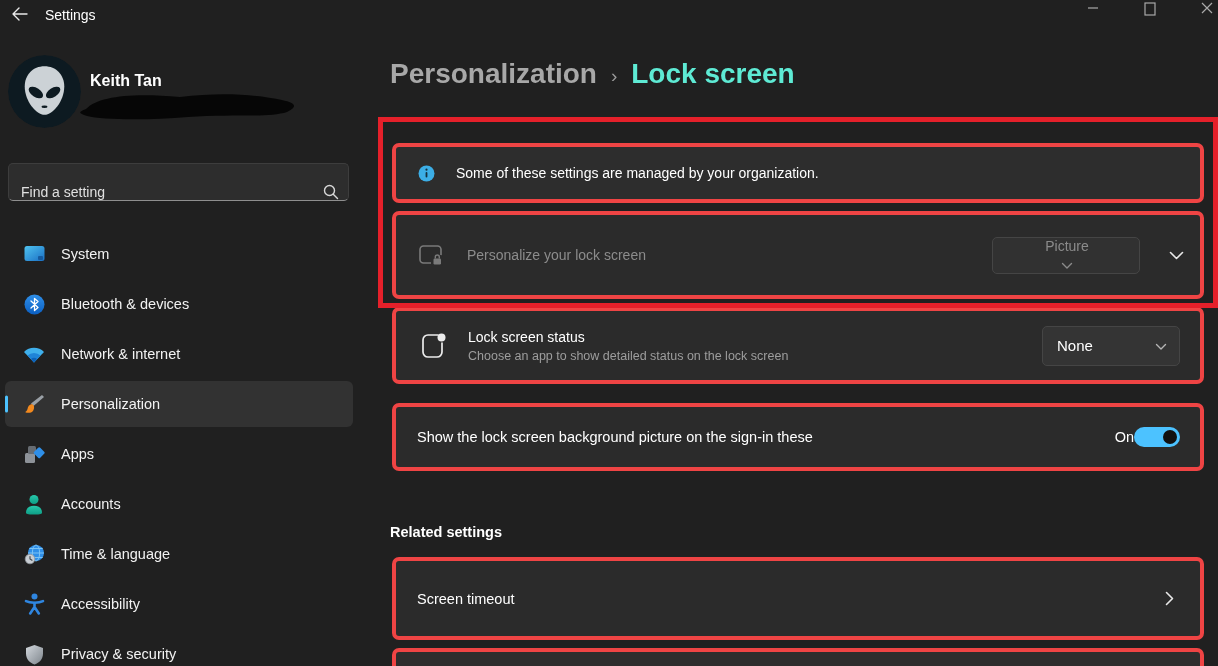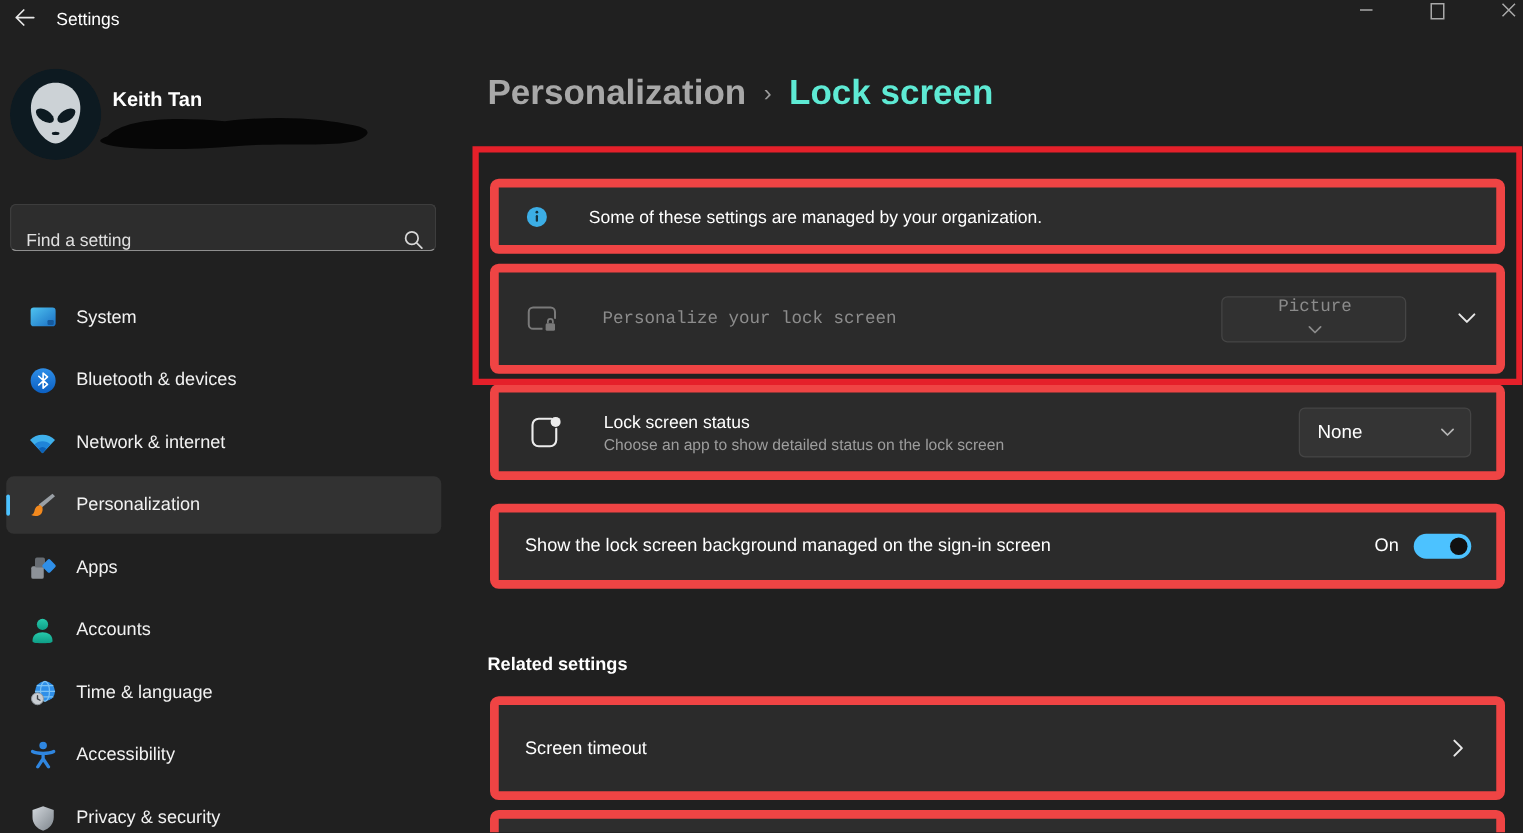--- a/index.html
+++ b/index.html
@@ -37,26 +37,26 @@
   .nav-item.selected .pill{position:absolute;left:0;top:50%;transform:translateY(-50%);width:3px;height:17px;border-radius:2px;background:var(--accent);}
   .nav-ic{width:22px;height:22px;margin-left:18px;display:flex;align-items:center;justify-content:center;flex:none;}
   .nav-label{margin-left:16px;font-size:14.5px;color:#f2f2f2;white-space:nowrap;}
 
   
   .breadcrumb{position:absolute;left:390px;top:58px;display:flex;align-items:center;gap:14px;font-size:28px;font-weight:600;}
   .crumb-parent{color:#a8a8a8;}
   .crumb-sep{color:#9a9a9a;font-size:19px;font-weight:400;padding-top:4px;}
   .crumb-current{color:#5eead4;}
 
-  .card{position:absolute;left:392px;width:812px;background:var(--card-bg);border:7px solid #ef4444;border-radius:7px;gap:12px;}
+  .card{position:absolute;left:392px;width:812px;background:var(--card-bg);border:4px solid #ef4444;border-radius:7px;}
   .card-banner{top:143px;height:60px;display:flex;align-items:center;background:#2d2d2d;}
   .banner-ic{margin-left:22px;flex:none;display:flex;}
   .banner-text{margin-left:21px;font-size:14px;color:#fff;}
 
-  .card-personalize{top:211px;height:88px;display:flex;align-items:center;font-family:Liberation Mono, monospace;}
+  .card-personalize{top:211px;height:88px;display:flex;align-items:center;}
   .pers-ic{margin-left:20px;flex:none;display:flex;}
   .pers-label{margin-left:20px;font-size:14px;color:var(--text-disabled);flex:1;}
   .dropdown{height:37px;background:#313131;border:1px solid #454545;border-radius:5px;display:flex;align-items:center;justify-content:space-between;padding:0 12px 0 14px;}
   .dd-disabled{width:148px;margin-right:16px;color:#8b8b8b;font-size:14px;flex-direction:column;}
   .expander{width:40px;height:40px;display:flex;align-items:center;justify-content:center;color:#e8e8e8;margin-right:4px;}
 
   .card-status{top:307px;height:77px;display:flex;align-items:center;}
   .status-ic{margin-left:23px;flex:none;display:flex;}
   .status-text{margin-left:21px;flex:1;}
   .status-title{font-size:14px;color:#fff;}
@@ -326,21 +326,21 @@
       <span>None</span>
       <span class="dd-chev">
         <svg width="12" height="8" viewBox="0 0 12 8">
             <path d="M1.5 1.5 L6 6 L10.5 1.5" fill="none" stroke="#b5b5b5" stroke-width="1.4" stroke-linecap="round" stroke-linejoin="round"></path>
           </svg>
       </span>
     </div>
   </div>
 
   <div class="card card-toggle">
-    <span class="toggle-label">Show the lock screen background managed on the sign-in screen</span>
+    <span class="toggle-label">Show the lock screen background picture on the sign-in these</span>
     <span class="toggle-state">On</span>
     <div class="switch">
       <div class="knob"></div>
     </div>
   </div>
 
   <div class="related-header">Related settings</div>
 
   <div class="card card-timeout">
     <span class="timeout-label">Screen timeout</span>

